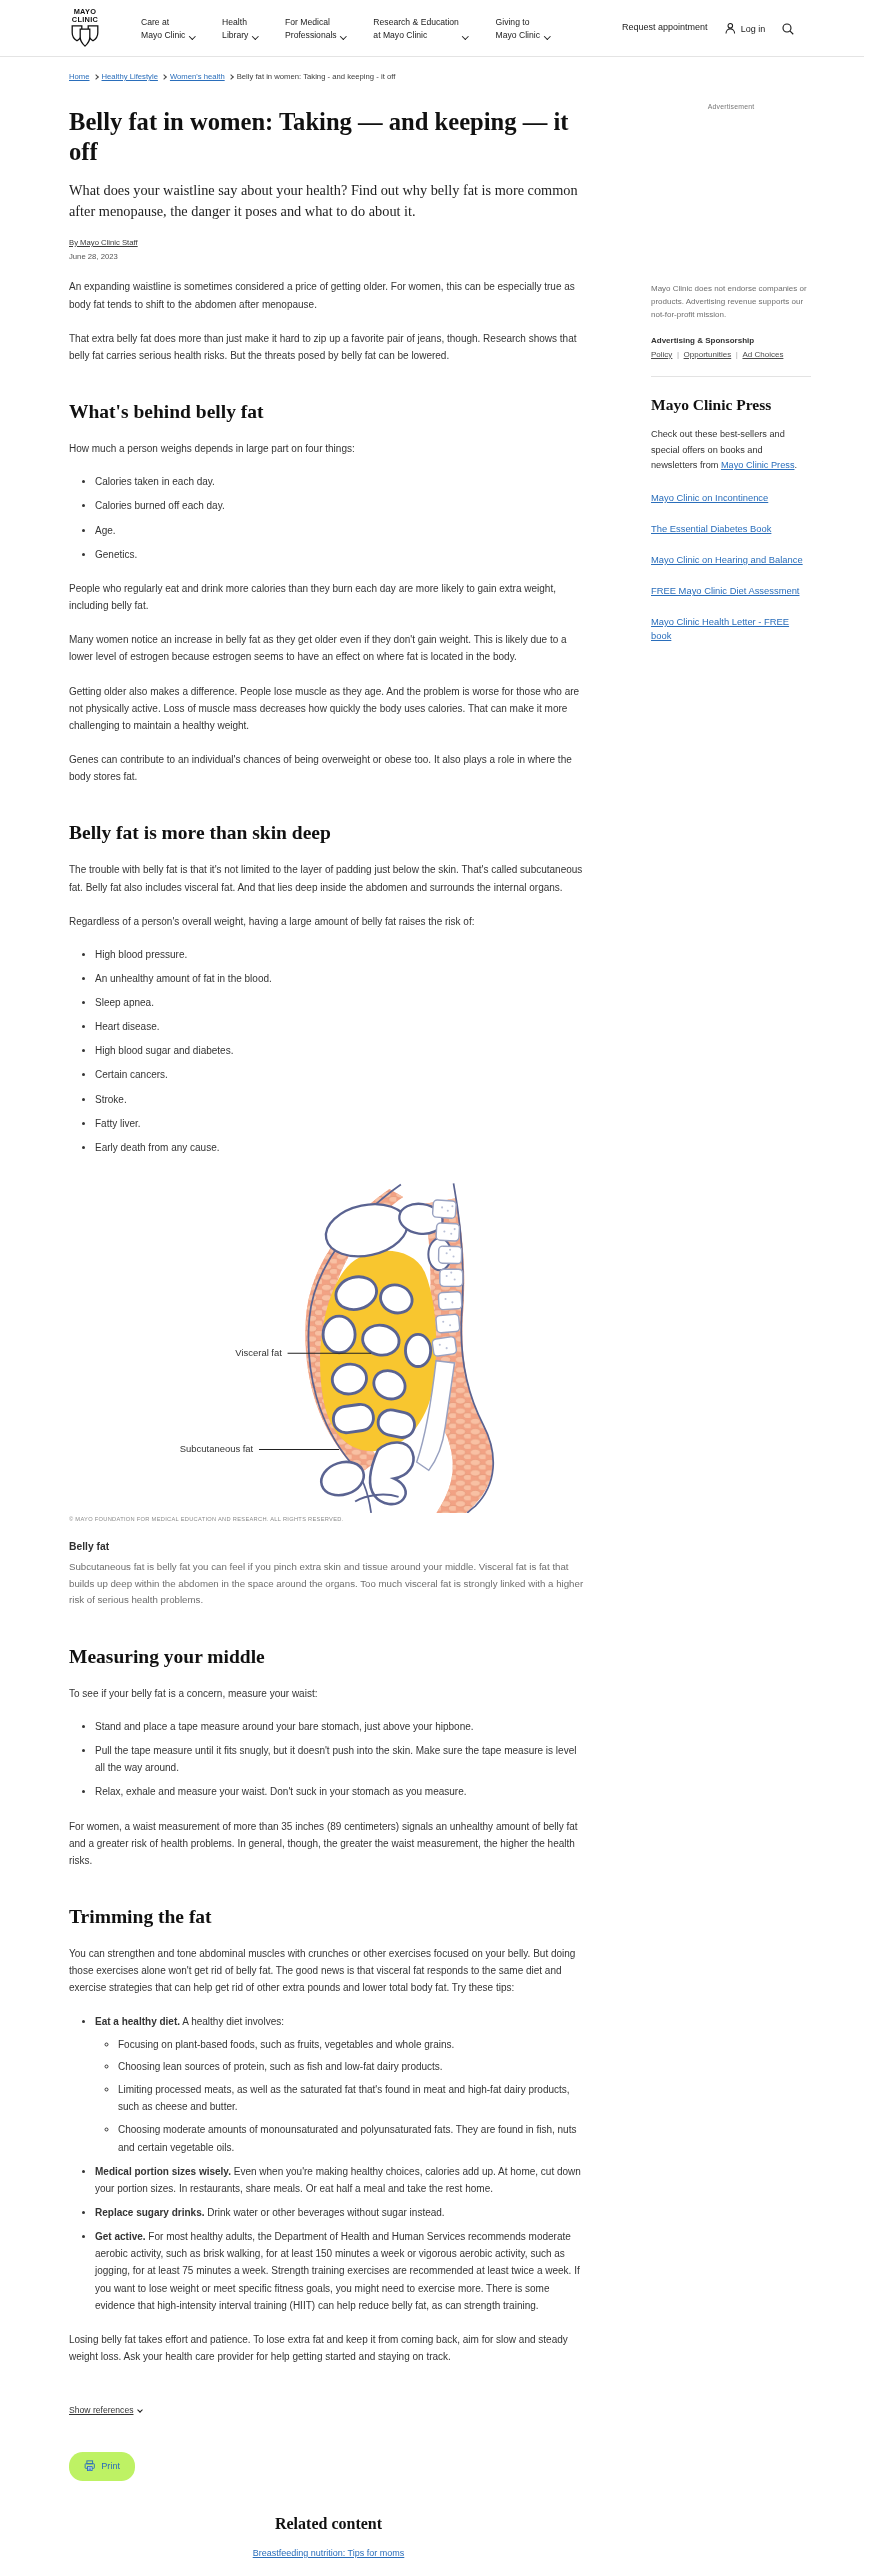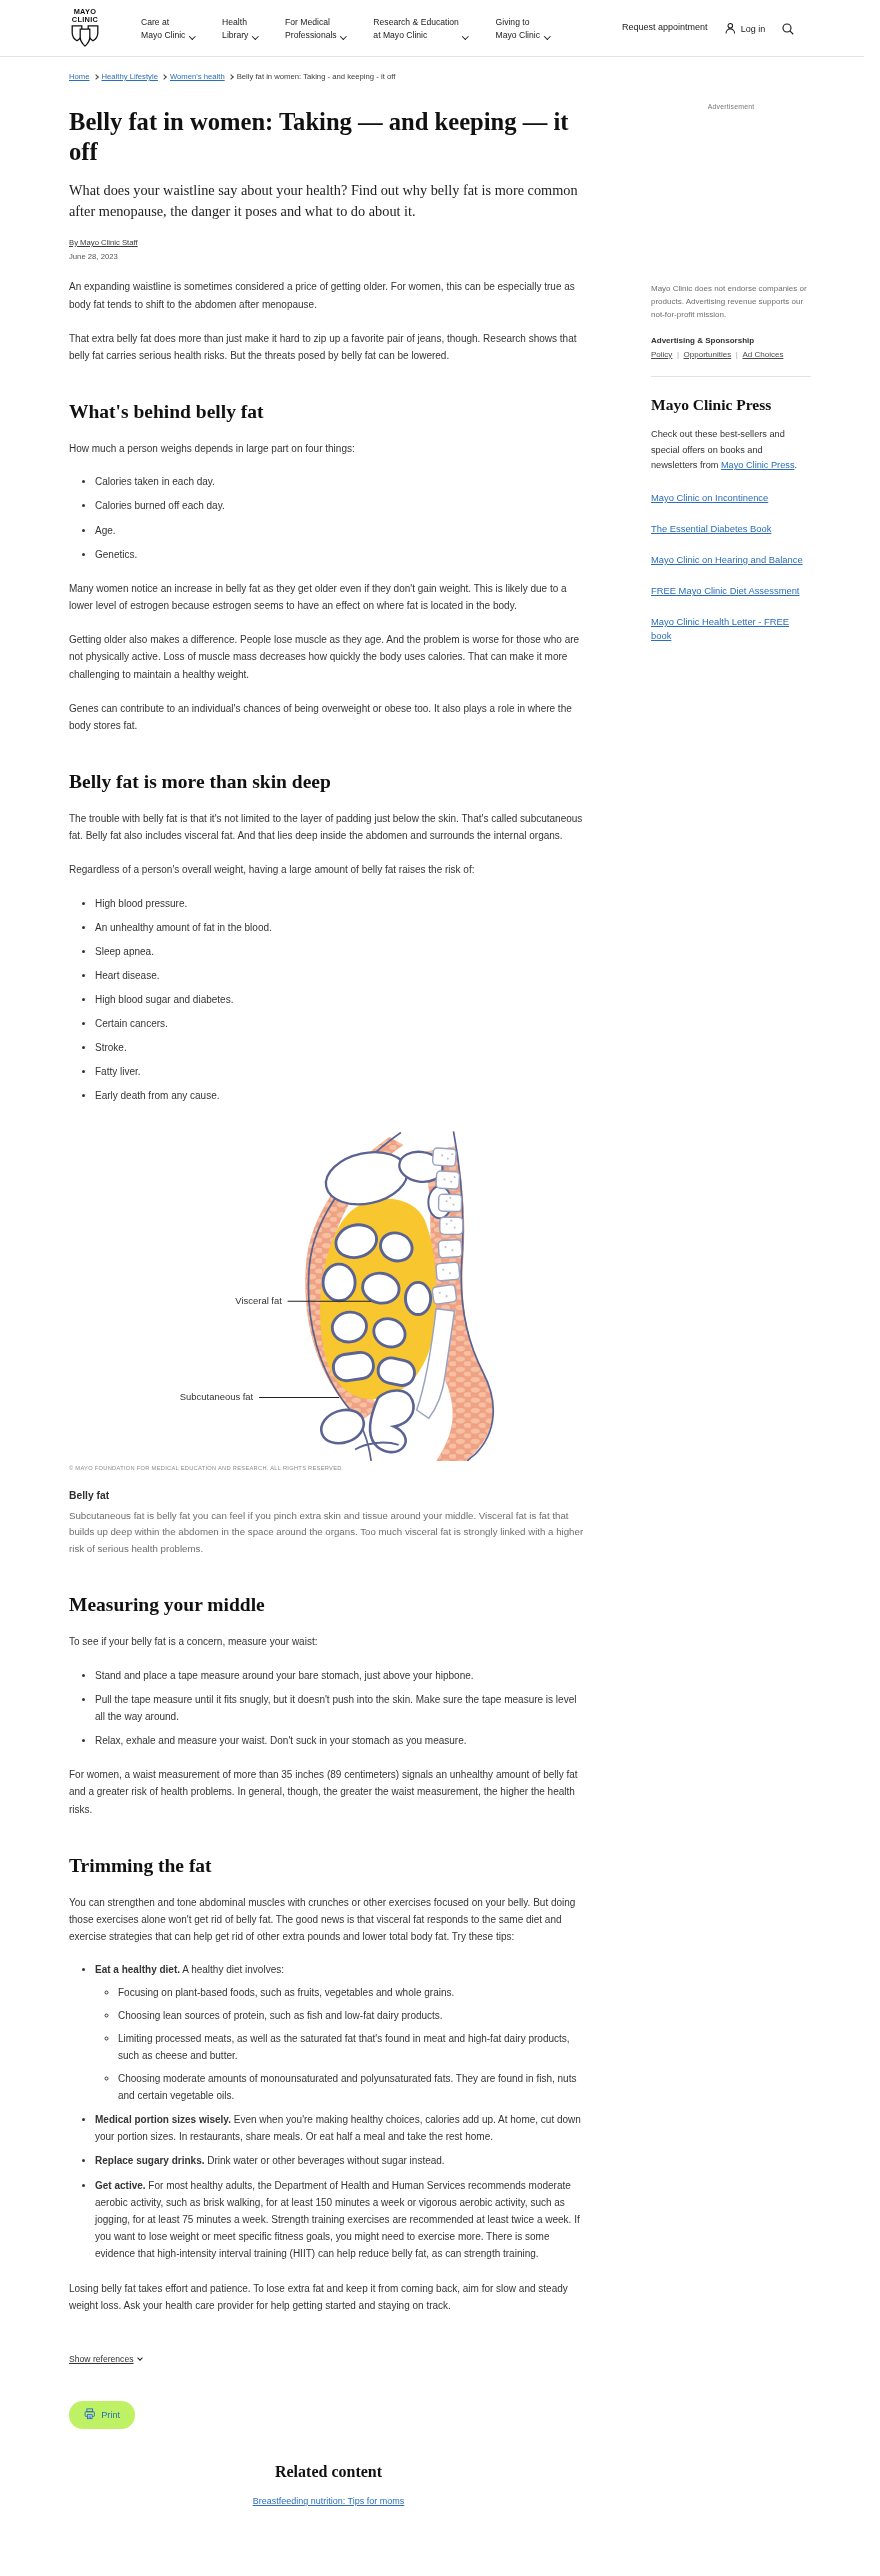--- a/index.html
+++ b/index.html
@@ -177,20 +177,21 @@
         <p>That extra belly fat does more than just make it hard to zip up a favorite pair of jeans, though. Research shows that belly fat carries serious health risks. But the threats posed by belly fat can be lowered.</p>
 
         <h2>What's behind belly fat</h2>
         <p>How much a person weighs depends in large part on four things:</p>
         <ul class="dot">
           <li>Calories taken in each day.</li>
           <li>Calories burned off each day.</li>
           <li>Age.</li>
           <li>Genetics.</li>
         </ul>
+        <p>People who regularly eat and drink more calories than they burn each day are more likely to gain extra weight, including belly fat.</p>
         <p>Many women notice an increase in belly fat as they get older even if they don't gain weight. This is likely due to a lower level of estrogen because estrogen seems to have an effect on where fat is located in the body.</p>
         <p>Getting older also makes a difference. People lose muscle as they age. And the problem is worse for those who are not physically active. Loss of muscle mass decreases how quickly the body uses calories. That can make it more challenging to maintain a healthy weight.</p>
         <p>Genes can contribute to an individual's chances of being overweight or obese too. It also plays a role in where the body stores fat.</p>
 
         <h2>Belly fat is more than skin deep</h2>
         <p>The trouble with belly fat is that it's not limited to the layer of padding just below the skin. That's called subcutaneous fat. Belly fat also includes visceral fat. And that lies deep inside the abdomen and surrounds the internal organs.</p>
         <p>Regardless of a person's overall weight, having a large amount of belly fat raises the risk of:</p>
         <ul class="dot">
           <li>High blood pressure.</li>
           <li>An unhealthy amount of fat in the blood.</li>

